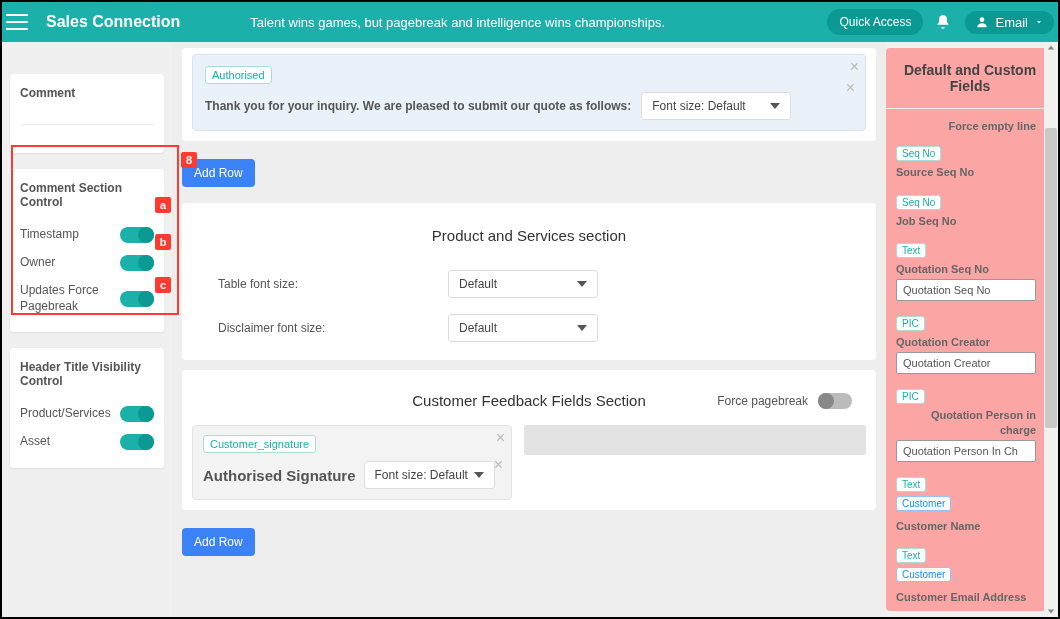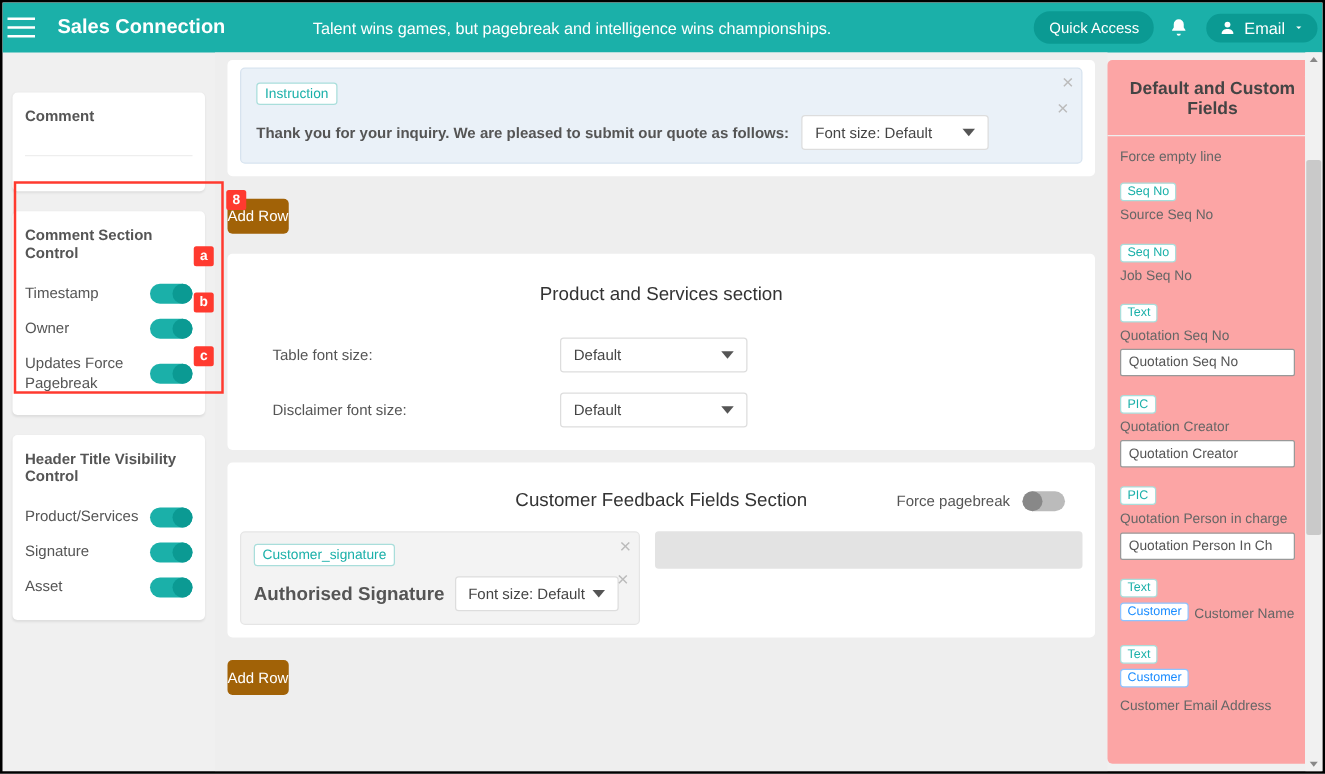--- a/index.html
+++ b/index.html
@@ -35,21 +35,21 @@
 
 .midcol { flex: 1; padding: 6px 10px 6px 10px; overflow: hidden; background: #eee; }
 .panel { background: #fff; border-radius: 4px; padding: 10px; margin-bottom: 10px; position: relative; }
 .section-head { text-align: center; font-size: 15px; color: #333; margin: 14px 0 18px; }
 .instruction-box { background: #eaf1f8; border: 1px solid #d7e3ef; border-radius: 4px; padding: 10px 12px; position: relative; }
 .instruction-tag { display: inline-block; font-size: 11px; color: #1bb0a9; border: 1px solid #a9dedb; background: #fff; padding: 2px 6px; border-radius: 3px; margin-bottom: 8px; }
 .instruction-row { display: flex; align-items: center; gap: 10px; font-size: 12px; color: #555; position: relative; }
 .close-x { position: absolute; color: #bbb; font-size: 16px; cursor: pointer; line-height: 1; }
 .dropdown { background: #fff; border: 1px solid #ddd; padding: 6px 26px 6px 10px; font-size: 12px; color: #444; border-radius: 3px; position: relative; min-width: 150px; cursor: pointer; }
 .dropdown::after { content: ""; position: absolute; right: 10px; top: 50%; transform: translateY(-50%); border-left: 5px solid transparent; border-right: 5px solid transparent; border-top: 6px solid #555; }
-.addrow-btn { background: #a16207; color: #fff; border: none; padding: 7px 0; font-size: 12px; border-radius: 4px; cursor: pointer; margin-top: 8px; }
+.addrow-btn { background: #3b82f6; color: #fff; border: none; padding: 7px 12px; font-size: 12px; border-radius: 4px; cursor: pointer; margin-top: 8px; }
 
 .formrow { display: flex; align-items: center; gap: 30px; padding: 8px 26px; font-size: 12px; color: #555; }
 .formrow .flabel { width: 200px; }
 
 .feedback-header { display: flex; align-items: center; justify-content: center; position: relative; margin: 12px 0 16px; }
 .force-pagebreak { position: absolute; right: 14px; display: flex; align-items: center; gap: 10px; font-size: 12px; color: #555; }
 .grey-toggle { width: 34px; height: 16px; background: #bbb; border-radius: 10px; position: relative; cursor: pointer; }
 .grey-toggle::after { content: ""; position: absolute; width: 16px; height: 16px; background: #888; border-radius: 50%; left: 0; top: 0; }
 
 .sig-box { background: #f3f3f3; border: 1px solid #e5e5e5; border-radius: 4px; padding: 8px 10px 10px; width: 320px; position: relative; }
@@ -59,21 +59,21 @@
 .rightcol { width: 172px; padding: 6px 4px 6px 0; }
 .rightcard { background: #fca5a5; border-radius: 4px; height: 100%; display: flex; flex-direction: column; position: relative; }
 .rightcard-title { text-align: center; font-size: 14px; font-weight: bold; color: #444; padding: 14px 10px; border-bottom: 1px solid #eee; }
 .rightscroll { flex: 1; overflow-y: hidden; padding: 10px 18px 10px 10px; }
 .scrollbar { position: absolute; right: 3px; top: 60px; width: 6px; height: 120px; background: #c9c9c9; border-radius: 3px; }
 .scrolltrack { position: absolute; right: 2px; top: 10px; bottom: 10px; width: 8px; background: #f1f1f1; border-radius: 3px; }
 
 .field-block { margin-bottom: 12px; }
 .field-tag { display: inline-block; font-size: 10px; border: 1px solid #a9dedb; color: #1bb0a9; background: #fff; padding: 1px 5px; border-radius: 3px; margin-bottom: 4px; }
 .field-tag.blue { border-color: #8fc4ff; color: #1a8cff; }
-.field-label { font-size: 11px; color: #666; font-weight: normal; line-height: 1.3; }
+.field-label { font-size: 11px; color: #666; font-weight: bold; line-height: 1.3; text-align: right; }
 .field-input { width: 100%; border: 1px solid #999; padding: 4px 6px; font-size: 11px; color: #555; border-radius: 2px; margin-top: 3px; }
 
 .outer-scrollbar { position: absolute; right: 0px; top: 40px; bottom: 0; width: 14px; background: #f1f1f1; }
 .outer-thumb { position: absolute; right: 1px; width: 12px; top: 86px; height: 300px; background: #c9c9c9; border-radius: 2px; }
 .outer-arrow { position: absolute; width: 12px; height: 12px; background: #f1f1f1; display: flex; align-items: center; justify-content: center; }
 .outer-arrow.up { top: 0; right: 1px;}
 .outer-arrow.down { bottom: 0; right: 1px; }
 .outer-arrow svg { width: 8px; height: 8px; fill: #888; }
 </style>
 </head>
@@ -126,35 +126,31 @@
       </div>
     </div>
 
     <div class="card">
       <div class="card-title">Header Title Visibility Control</div>
       <div class="toggle-row">
         <span class="label">Product/Services</span>
         <div class="toggle"></div>
       </div>
       <div class="toggle-row">
-        <span class="label">Signature</span>
-        <div class="toggle"></div>
-      </div>
-      <div class="toggle-row">
         <span class="label">Asset</span>
         <div class="toggle"></div>
       </div>
     </div>
   </div>
 
   <div class="midcol">
     <div class="panel" style="padding:6px 10px 10px;">
       <div class="instruction-box">
         <span class="close-x" style="top:4px;right:6px;">×</span>
-        <div class="instruction-tag">Instruction</div>
+        <div class="instruction-tag">Authorised</div>
         <div class="instruction-row">
           <span style="font-weight:bold;">Thank you for your inquiry. We are pleased to submit our quote as follows:</span>
           <div class="dropdown">Font size: Default</div>
           <span class="close-x" style="top:-12px;right:-2px;">×</span>
         </div>
       </div>
     </div>
     <button class="addrow-btn" style="margin-bottom:16px;">Add Row</button>
 
     <div class="panel">

